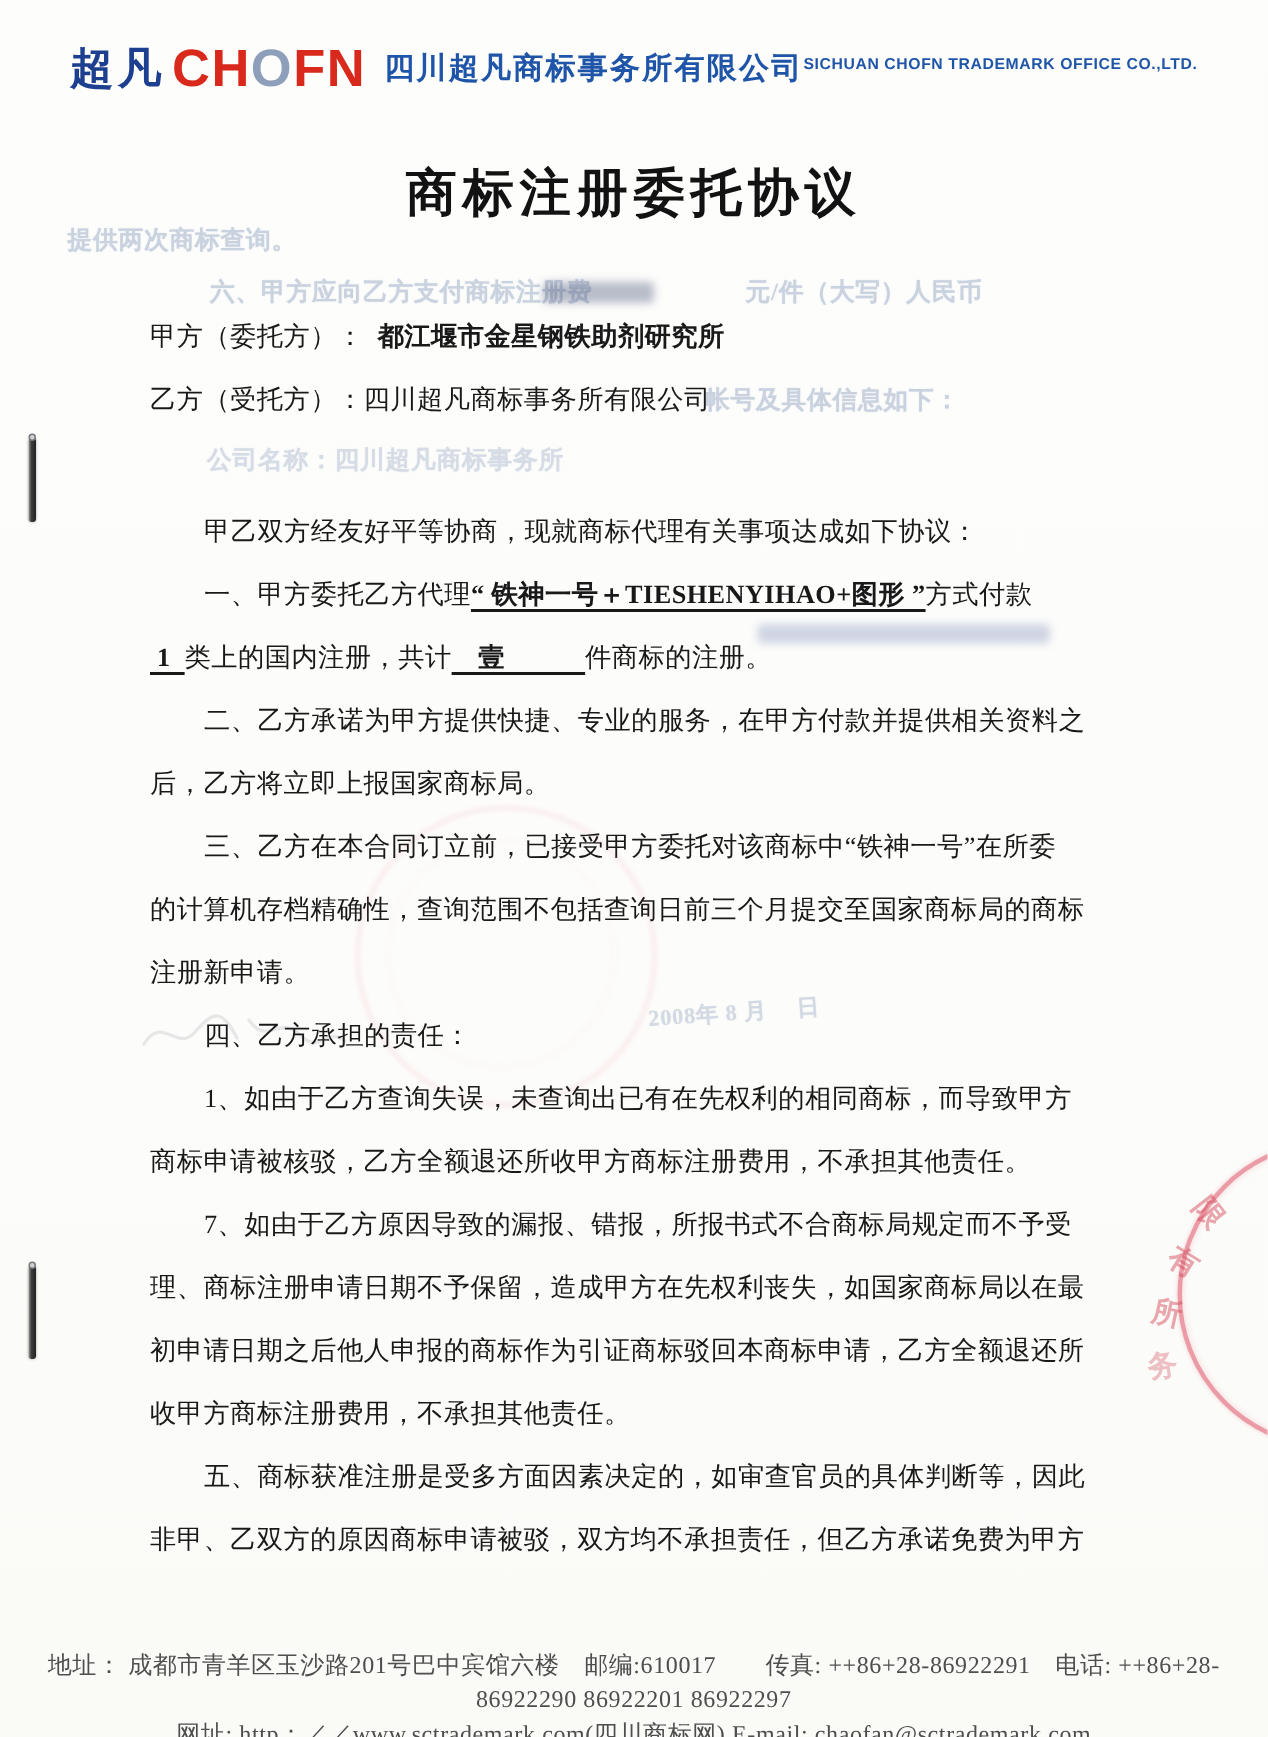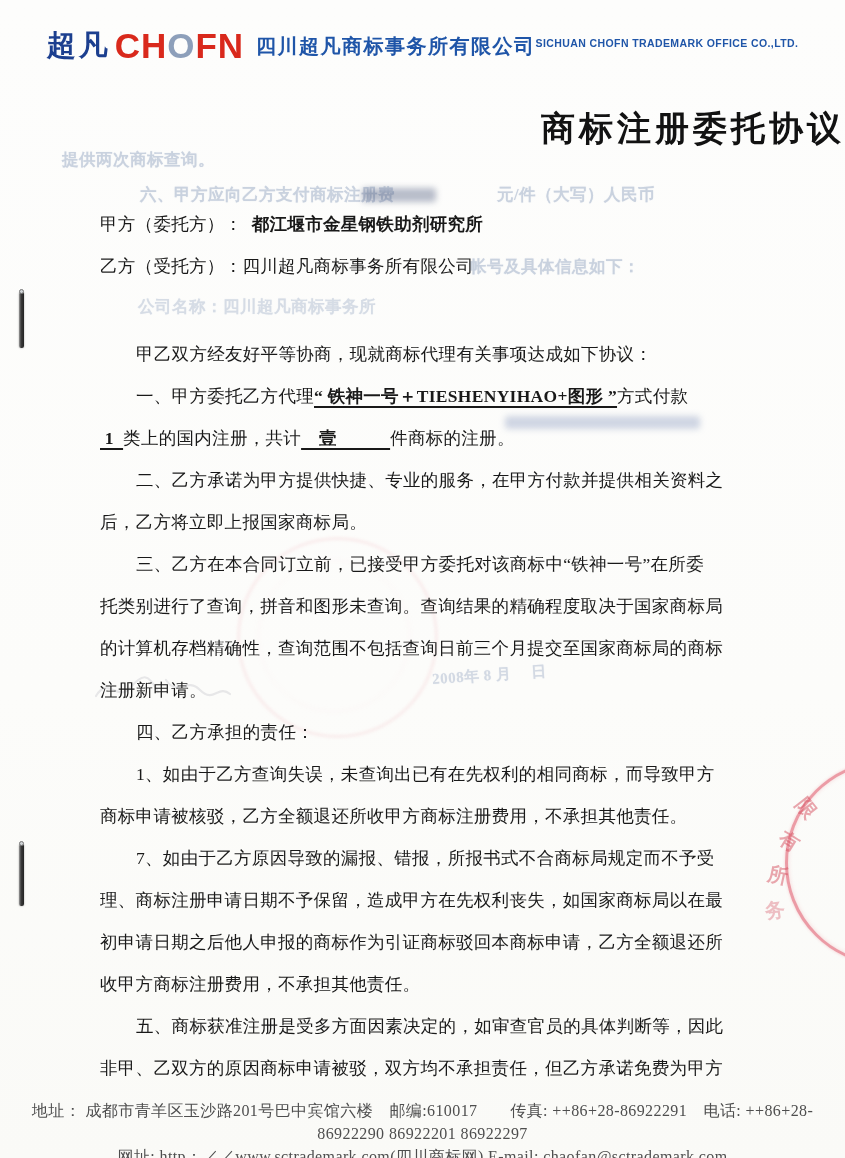--- a/index.html
+++ b/index.html
@@ -18,32 +18,32 @@
   
   .header{position:absolute;top:26px;left:0;right:0;display:flex;justify-content:center;align-items:center;gap:12px;font-family:"Liberation Sans",sans-serif;}
   .logo-left{display:flex;align-items:center;gap:4px;}
   .logo-cn{font-size:29px;font-weight:900;color:#1c3f8f;letter-spacing:3px;}
   .logo-en{font-size:35px;font-weight:900;letter-spacing:1px;color:#d9291c;}
   .logo-en .o{color:#8d9fba;}
   .company{display:flex;justify-content:center;line-height:1.1;}
   .company-cn{font-size:20px;font-weight:900;color:#1f55a8;letter-spacing:1.5px;}
   .company-en{font-size:10.5px;font-weight:bold;color:#1f55a8;letter-spacing:.4px;margin-top:3px;}
   
-  .doc-title{position:absolute;top:106px;left:0;right:0;text-align:right;
+  .doc-title{position:absolute;top:106px;left:0;right:0;text-align:center;
     font-family:"Liberation Sans",sans-serif;font-weight:900;font-size:34px;color:#121212;letter-spacing:4px;}
   
   .doc-body{position:absolute;top:203px;left:100px;width:665px;}
   .line{margin:0;height:42px;line-height:42px;font-size:17.5px;color:#191919;white-space:pre;letter-spacing:.3px;}
   .line.indent{text-indent:36px;}
   .line.sp{margin-bottom:46px;}
   .b{font-weight:bold;}
   .u{text-decoration:underline;text-underline-offset:4px;text-decoration-thickness:1.5px;}
   
   .ghost{position:absolute;color:#7e93b5;opacity:.4;white-space:pre;font-size:16.5px;font-weight:bold;letter-spacing:.5px;text-shadow:0 0 1px rgba(126,147,181,.6);}
-  .g1{left:62px;top:149px;}
+  .g1{left:45px;top:149px;}
   .g2{left:140px;top:184px;}
   .g3{left:470px;top:219px;}
   .g4{left:470px;top:256px;}
   .g5{left:138px;top:296px;opacity:.3;}
   .g7{left:432px;top:666px;opacity:.32;transform:rotate(-4deg);font-size:15px;}
   .smudge{position:absolute;filter:blur(3px);border-radius:3px;}
   .m1{left:362px;top:188px;width:74px;height:14px;background:rgba(55,70,110,.35);}
   .m2{left:505px;top:416px;width:195px;height:13px;background:rgba(90,110,165,.28);}
   
   .stamp-ghost{position:absolute;left:237px;top:537px;width:195px;height:195px;border-radius:50%;
@@ -102,21 +102,20 @@
 
   <div class="doc-body">
       <p class="line"><span>甲方（委托方）：  </span><span class="b">都江堰市金星钢铁助剂研究所</span></p>
       <p class="line sp"><span>乙方（受托方）：四川超凡商标事务所有限公司</span></p>
       <p class="line indent"><span>甲乙双方经友好平等协商，现就商标代理有关事项达成如下协议：</span></p>
       <p class="line indent"><span>一、甲方委托乙方代理</span><span class="b u">“ 铁神一号＋TIESHENYIHAO+图形 ”</span><span>方式付款</span></p>
       <p class="line"><span class="b u"> 1  </span><span>类上的国内注册，共计</span><span class="b u">　壹　　　</span><span>件商标的注册。</span></p>
       <p class="line indent"><span>二、乙方承诺为甲方提供快捷、专业的服务，在甲方付款并提供相关资料之</span></p>
       <p class="line"><span>后，乙方将立即上报国家商标局。</span></p>
       <p class="line indent"><span>三、乙方在本合同订立前，已接受甲方委托对该商标中“铁神一号”在所委</span></p>
-      <p class="line"><span>托类别进行了查询，拼音和图形未查询。查询结果的精确程度取决于国家商标局</span></p>
       <p class="line"><span>的计算机存档精确性，查询范围不包括查询日前三个月提交至国家商标局的商标</span></p>
       <p class="line"><span>注册新申请。</span></p>
       <p class="line indent"><span>四、乙方承担的责任：</span></p>
       <p class="line indent"><span>1、如由于乙方查询失误，未查询出已有在先权利的相同商标，而导致甲方</span></p>
       <p class="line"><span>商标申请被核驳，乙方全额退还所收甲方商标注册费用，不承担其他责任。</span></p>
       <p class="line indent"><span>7、如由于乙方原因导致的漏报、错报，所报书式不合商标局规定而不予受</span></p>
       <p class="line"><span>理、商标注册申请日期不予保留，造成甲方在先权利丧失，如国家商标局以在最</span></p>
       <p class="line"><span>初申请日期之后他人申报的商标作为引证商标驳回本商标申请，乙方全额退还所</span></p>
       <p class="line"><span>收甲方商标注册费用，不承担其他责任。</span></p>
       <p class="line indent"><span>五、商标获准注册是受多方面因素决定的，如审查官员的具体判断等，因此</span></p>

